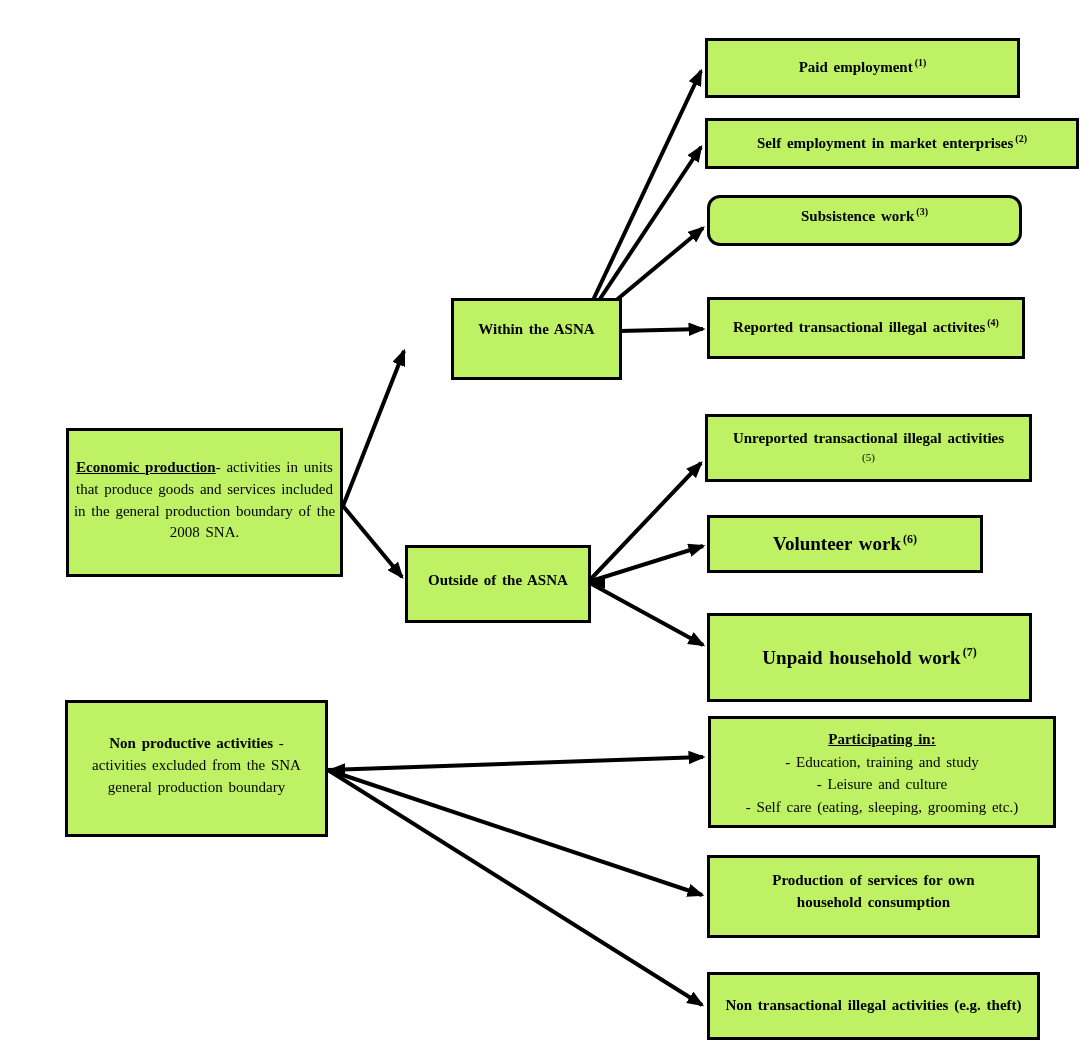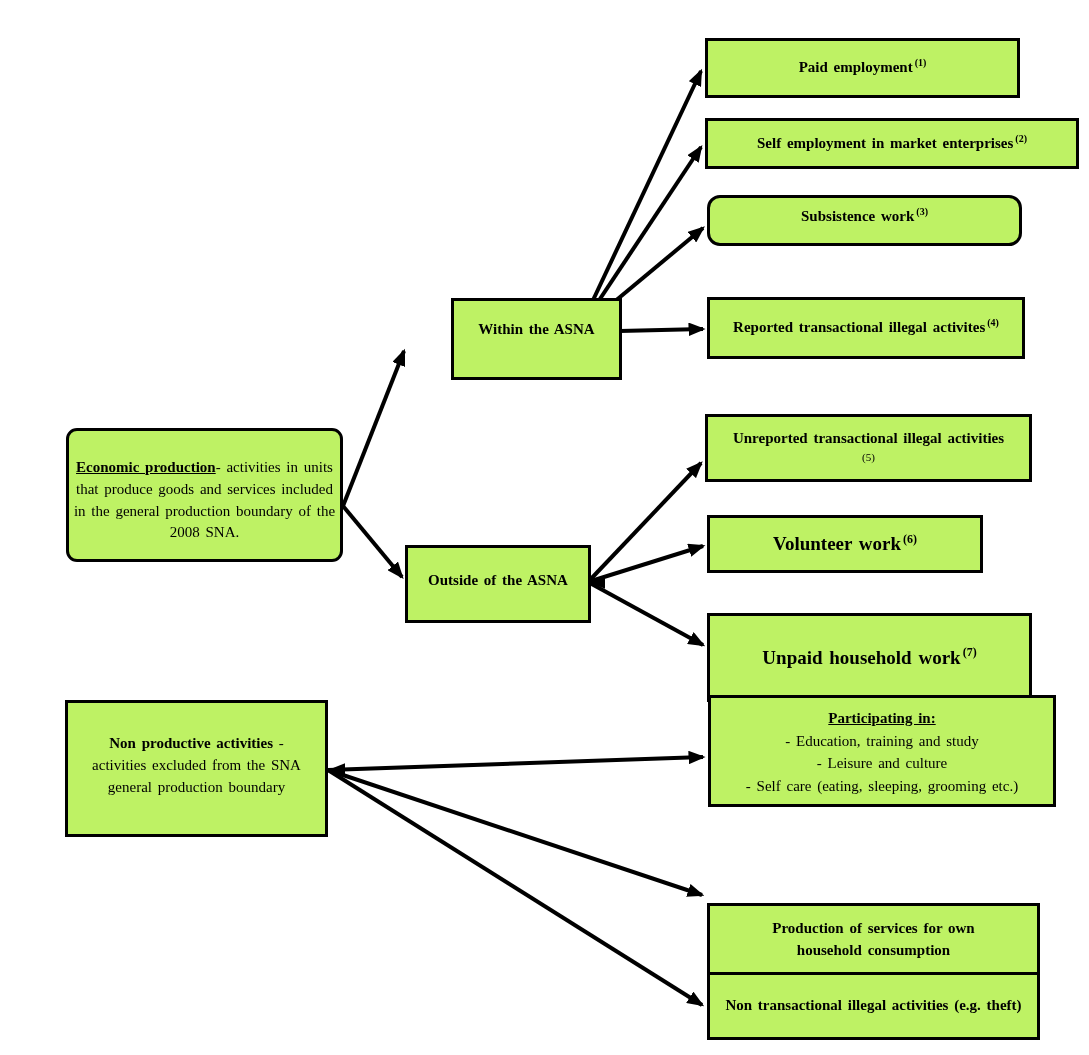--- a/index.html
+++ b/index.html
@@ -82,21 +82,21 @@
       <line x1="588" y1="582" x2="703" y2="645" marker-end="url(#ah)"></line>
       <polygon points="588,582 605,575.2 605,588.8" stroke="none"></polygon>
 
       <line x1="328" y1="770" x2="703" y2="757" marker-end="url(#ah)"></line>
       <line x1="328" y1="770" x2="702" y2="895" marker-end="url(#ah)"></line>
       <line x1="328" y1="770" x2="702" y2="1005" marker-end="url(#ah)"></line>
       <polygon points="328,770 345,763.2 345,776.8" stroke="none"></polygon>
     </g>
   </svg>
 
-  <div class="box topalign" style="left:66px; top:428px; width:277px; height:134px; padding:26px 0 0;border-radius:11px;">
+  <div class="box topalign" style="left:66px; top:428px; width:277px; height:149px; padding:26px 0 0;">
     <div><span class="bu">Economic production</span><span>- activities in units that produce goods and services included in the general production boundary of the 2008 SNA.</span></div>
   </div>
 
   <div class="box topalign" style="left:65px; top:700px; width:263px; height:137px; padding:30px 14px 0;">
     <div>
       <span class="b">Non productive activities</span>
       <span>- activities excluded from the SNA general production boundary</span>
     </div>
   </div>
 
@@ -130,28 +130,28 @@
   </div>
 
   <div class="box big" style="left:707px; top:515px; width:276px; height:58px;">
     <span><span class="lbl">Volunteer work</span><sup class="sup" style="font-size:12px;">(6)</sup></span>
   </div>
 
   <div class="box big" style="left:707px; top:613px; width:325px; height:89px;">
     <span><span class="lbl">Unpaid household work</span><sup class="sup" style="font-size:12px;">(7)</sup></span>
   </div>
 
-  <div class="box topalign" style="left:708px; top:695px; width:348px; height:112px; padding-top:9px; line-height:1.5;">
+  <div class="box topalign" style="left:708px; top:716px; width:348px; height:112px; padding-top:9px; line-height:1.5;">
     <span class="bu">Participating in:</span>
     <span>- Education, training and study</span>
     <span>- Leisure and culture</span>
     <span>- Self care (eating, sleeping, grooming etc.)</span>
   </div>
 
-  <div class="box" style="left:707px; top:855px; width:333px; height:83px; padding:0 32px 10px;margin-top:48px;">
+  <div class="box" style="left:707px; top:855px; width:333px; height:83px; padding:0 32px 10px;">
     <span class="lbl">Production of services for own household consumption</span>
   </div>
 
   <div class="box" style="left:707px; top:972px; width:333px; height:68px;">
     <span class="lbl">Non transactional illegal activities (e.g. theft)</span>
   </div>
 
 </div>
 
 </body></html>

